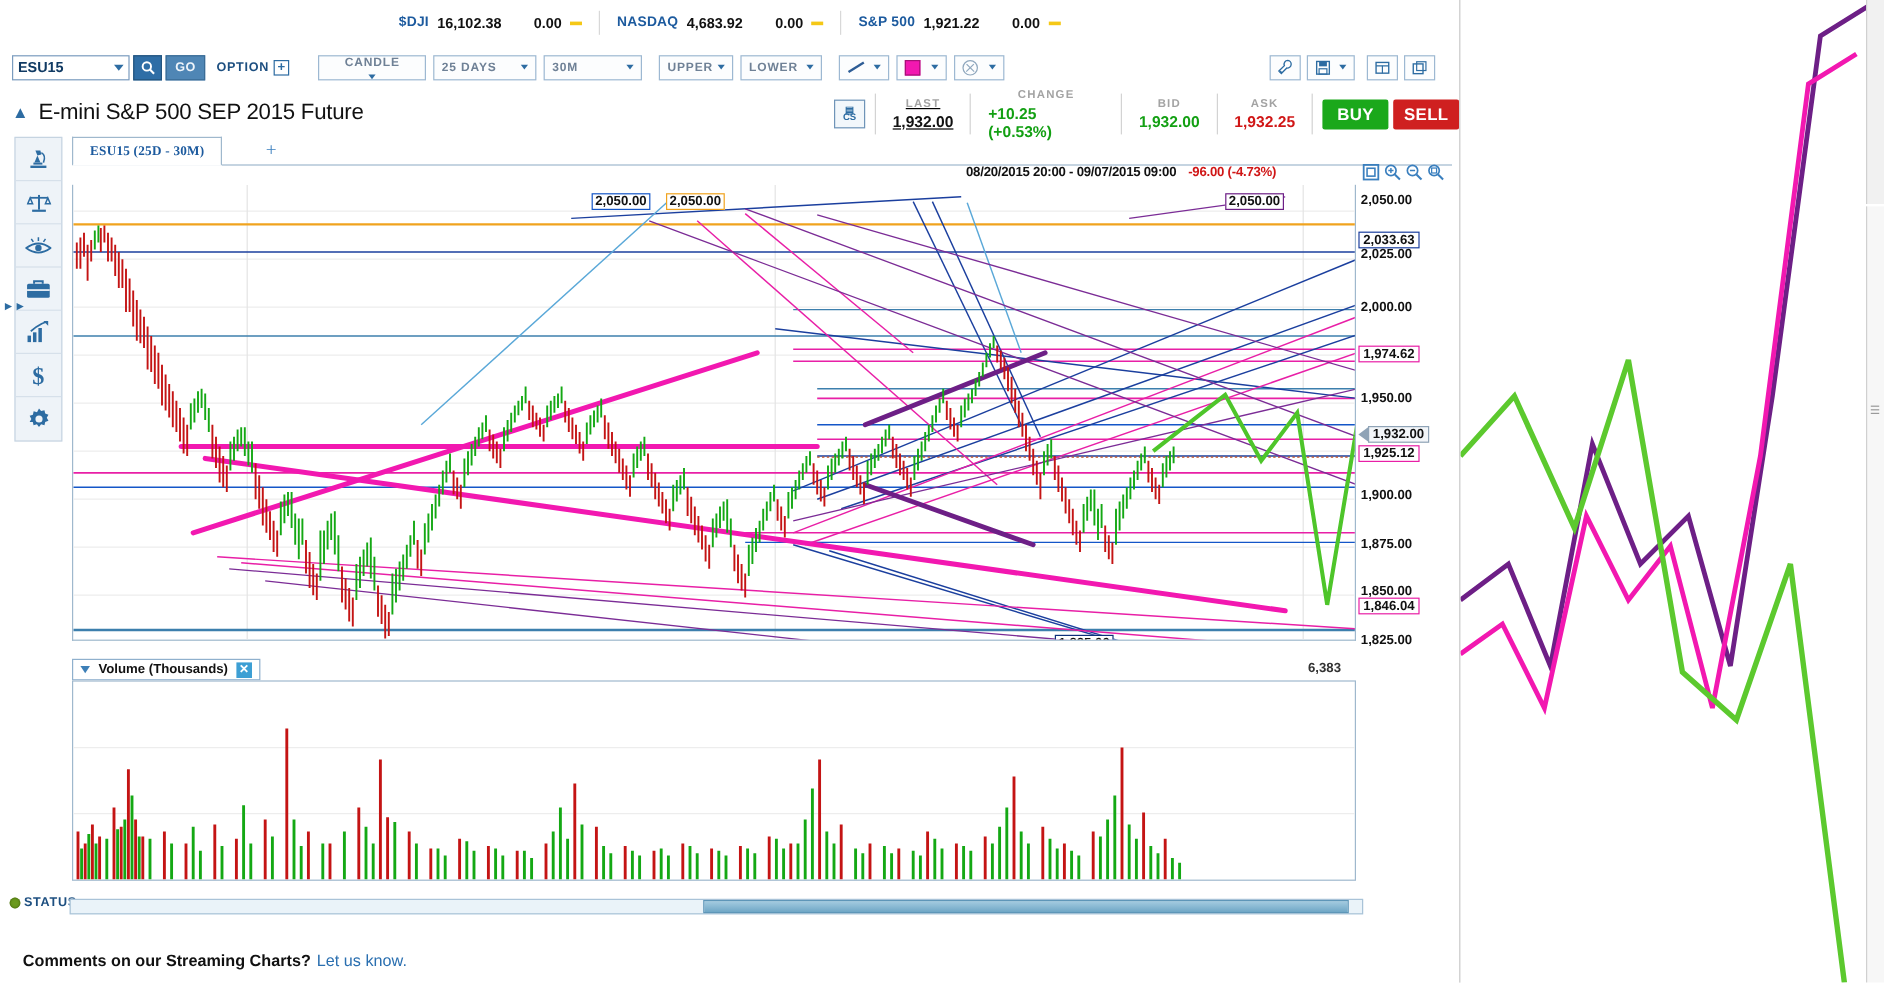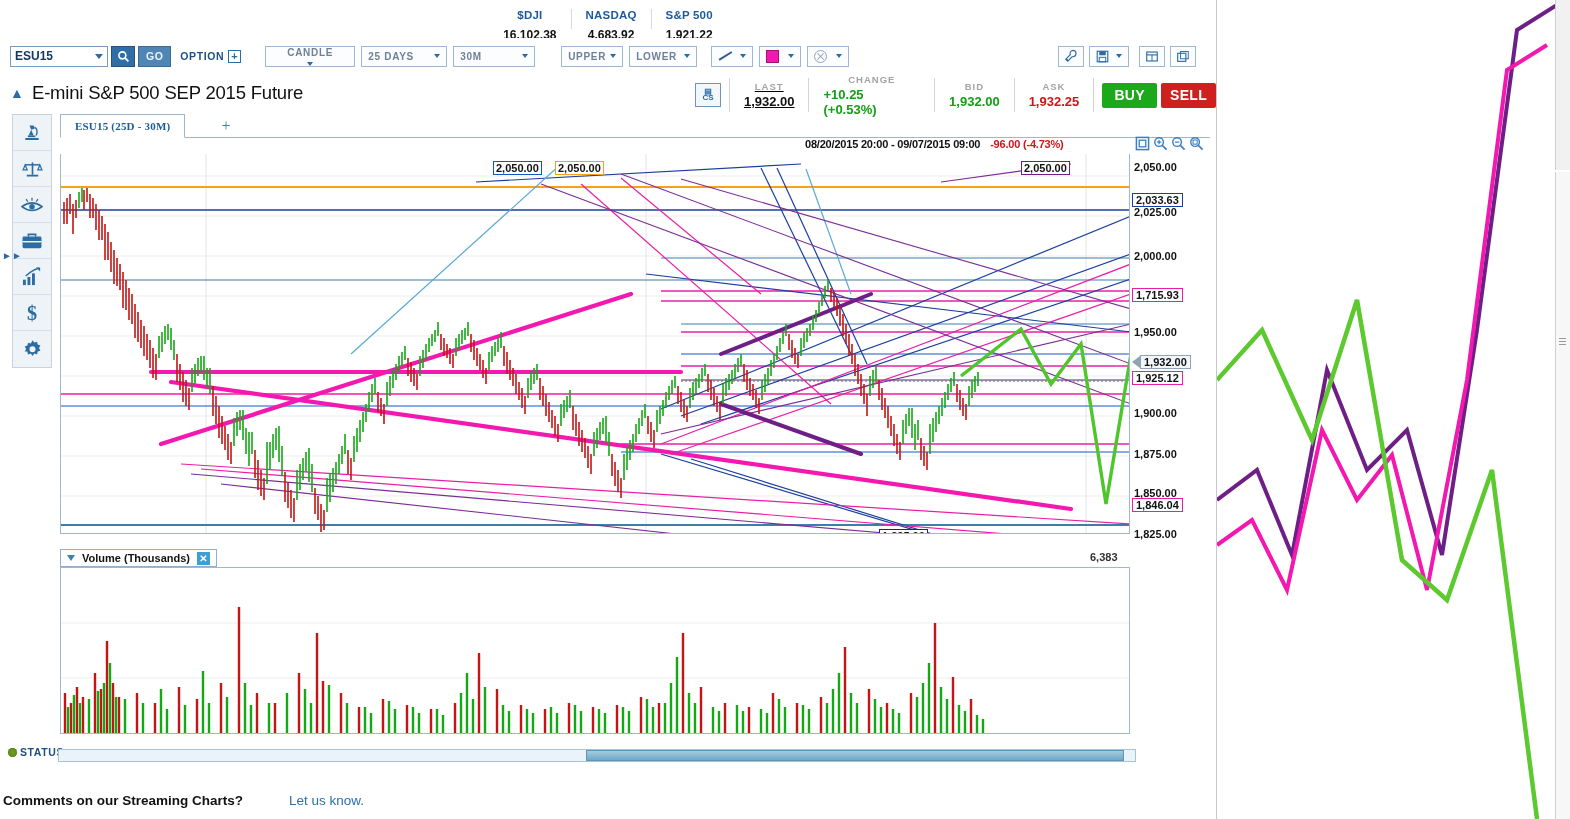--- a/index.html
+++ b/index.html
@@ -22,21 +22,20 @@
   
   #ticker-bar {
     position: absolute; left: 0; top: 0; width: 1216px; height: 38px;
     background: #fff;
     display: flex; align-items: center; justify-content: center; gap: 0px;
   }
   .tick-group {
     display: flex; align-items: center; gap: 7px;
     padding: 0 14px; height: 20px;
     border-right: 1px solid #d8d8d8;
-    flex-direction: column;
   }
   .tick-group:last-child { border-right: none; }
   .tick-sym { color:#1c5a9e; font-size:11.5px; font-weight:bold; letter-spacing:.2px; }
   .tick-val { color:#111; font-size:12px; font-weight:bold; }
   .tick-chg { color:#111; font-size:12px; font-weight:bold;padding-left:20px; }
   .tick-flat { display:inline-block; width:10px; height:3px; background:#f5c816; }
 
   
   #toolbar {
     position: absolute; left:0; top:38px; width:1216px; height:36px;
@@ -258,21 +257,21 @@
   #hscroll {
     position:absolute;left:58px;top:749px;width:1078px;height:13px;
     border:1px solid #a9c3d8;background:#eaf3f9;
   }
   #hscroll-thumb {
     position:absolute;left:49%;top:0;width:50%;height:11px;
     background:linear-gradient(#a4cbe0,#6fa7c6);border:1px solid #5e96b8;
   }
   #footer {
     position:absolute;left:0;top:788px;width:1216px;height:24px;
-    font-size:13.5px;display:flex;align-items:center;padding-left:3px;gap:41px;
+    font-size:13.5px;display:flex;align-items:center;padding-left:19px;
   }
   #footer-q { font-weight:bold;color:#111; }
   #footer-link { color:#2a6fb0;margin-left:5px; }
 
   
   #right-pane {
     position:absolute;left:1216px;top:0;width:354px;height:819px;
     background:#fff;border-left:1px solid #c9c9c9;overflow:hidden;
   }
   #right-scroll-top {
@@ -341,21 +340,21 @@
         <span class="caret sm"></span>
       </div>
       <div class="dd w2">
         <span>25 DAYS</span>
         <span class="caret sm"></span>
       </div>
       <div class="dd w3">
         <span>30M</span>
         <span class="caret sm"></span>
       </div>
-      <div class="dd w4" style="margin-left:26px">
+      <div class="dd w4" style="margin-left:14px">
         <span>UPPER</span>
         <span class="caret sm"></span>
       </div>
       <div class="dd w5">
         <span>LOWER</span>
         <span class="caret sm"></span>
       </div>
       <div class="dd icon" style="margin-left:14px">
         <span class="line-swatch"></span>
         <span class="caret sm"></span>
@@ -767,21 +766,21 @@
         <div class="ptag b-orange" style="left:494px;top:7px;">2,050.00</div>
         <div class="ptag b-purple" style="left:960px;top:7px;">2,050.00</div>
         <div class="ptag b-navy" style="left:818px;top:375px;">1,825.00</div>
       </div>
 
       <div id="price-axis">
         <span class="axis-lab" style="top:7px">2,050.00</span>
         <span class="tag blue" style="top:39px;left:0px">2,033.63</span>
         <span class="axis-lab" style="top:52px">2,025.00</span>
         <span class="axis-lab" style="top:96px">2,000.00</span>
-        <span class="tag pink" style="top:134px;left:0px">1,715.93</span>
+        <span class="tag pink" style="top:134px;left:0px">1,974.62</span>
         <span class="axis-lab" style="top:172px">1,950.00</span>
         <span class="tag-arrow" style="top:202px;left:0px"></span>
         <span class="tag grey" style="top:201px;left:8px">1,932.00</span>
         <span class="tag pink" style="top:217px;left:0px">1,925.12</span>
         <span class="axis-lab" style="top:253px">1,900.00</span>
         <span class="axis-lab" style="top:294px">1,875.00</span>
         <span class="axis-lab" style="top:333px">1,850.00</span>
         <span class="tag pink" style="top:344px;left:0px">1,846.04</span>
         <span class="axis-lab" style="top:374px">1,825.00</span>
       </div>

